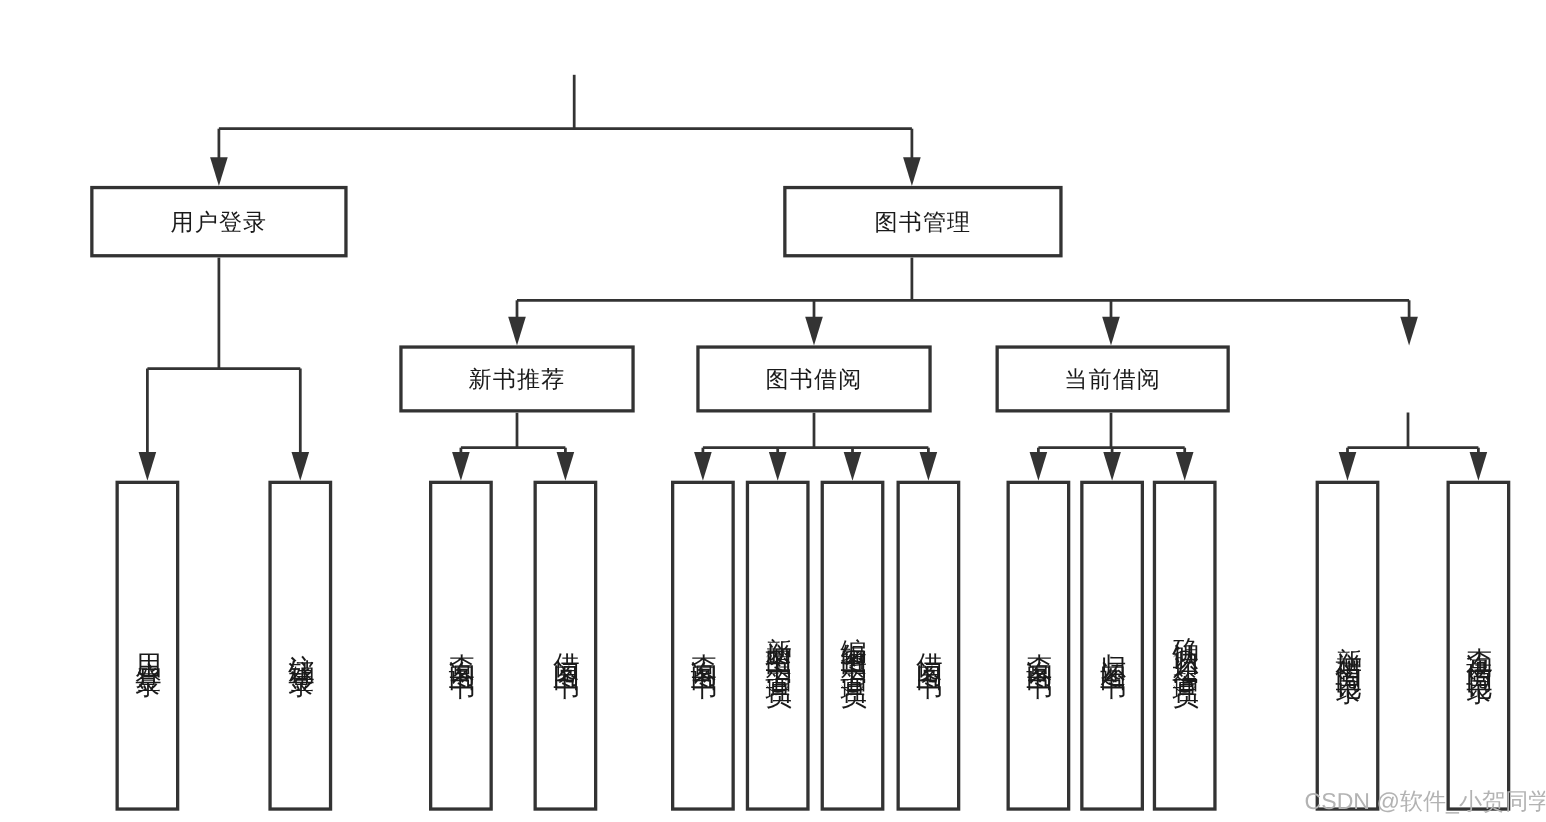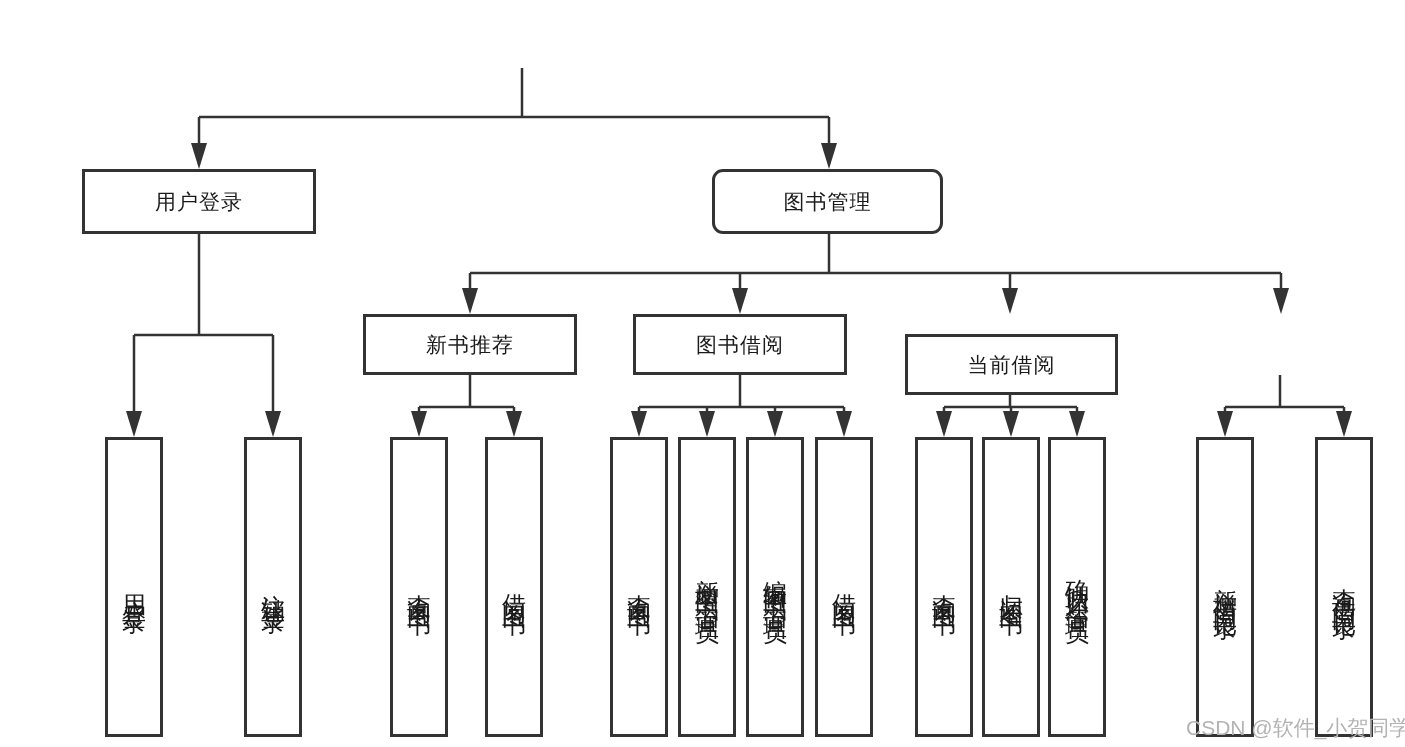--- a/index.html
+++ b/index.html
@@ -124,31 +124,31 @@
       <polygon points="1069,411 1085,411 1077,437"></polygon>
       <polygon points="1217,411 1233,411 1225,437"></polygon>
       <polygon points="1336,411 1352,411 1344,437"></polygon>
     </g>
   </svg>
 
 
   <div class="box branch-box" style="left:82px; top:169px; width:234px; height:65px;">
     <span>用户登录</span>
   </div>
-  <div class="box branch-box" style="left:712px; top:169px; width:231px; height:65px;border-radius:11px;">
+  <div class="box branch-box" style="left:712px; top:169px; width:254px; height:65px;">
     <span>图书管理</span>
   </div>
 
   <div class="box branch-box" style="left:363px; top:314px; width:214px; height:61px;">
     <span>新书推荐</span>
   </div>
   <div class="box branch-box" style="left:633px; top:314px; width:214px; height:61px;">
     <span>图书借阅</span>
   </div>
-  <div class="box branch-box" style="left:905px; top:314px; width:213px; height:61px;margin-top:20px;">
+  <div class="box branch-box" style="left:905px; top:314px; width:213px; height:61px;">
     <span>当前借阅</span>
   </div>
 
   <div class="box leaf-box" style="left:105px; top:437px; width:58px; height:300px;">
     <span class="vtext">用户登录</span>
   </div>
   <div class="box leaf-box" style="left:244px; top:437px; width:58px; height:300px;">
     <span class="vtext">注销登录</span>
   </div>
   <div class="box leaf-box" style="left:390px; top:437px; width:58px; height:300px;">

